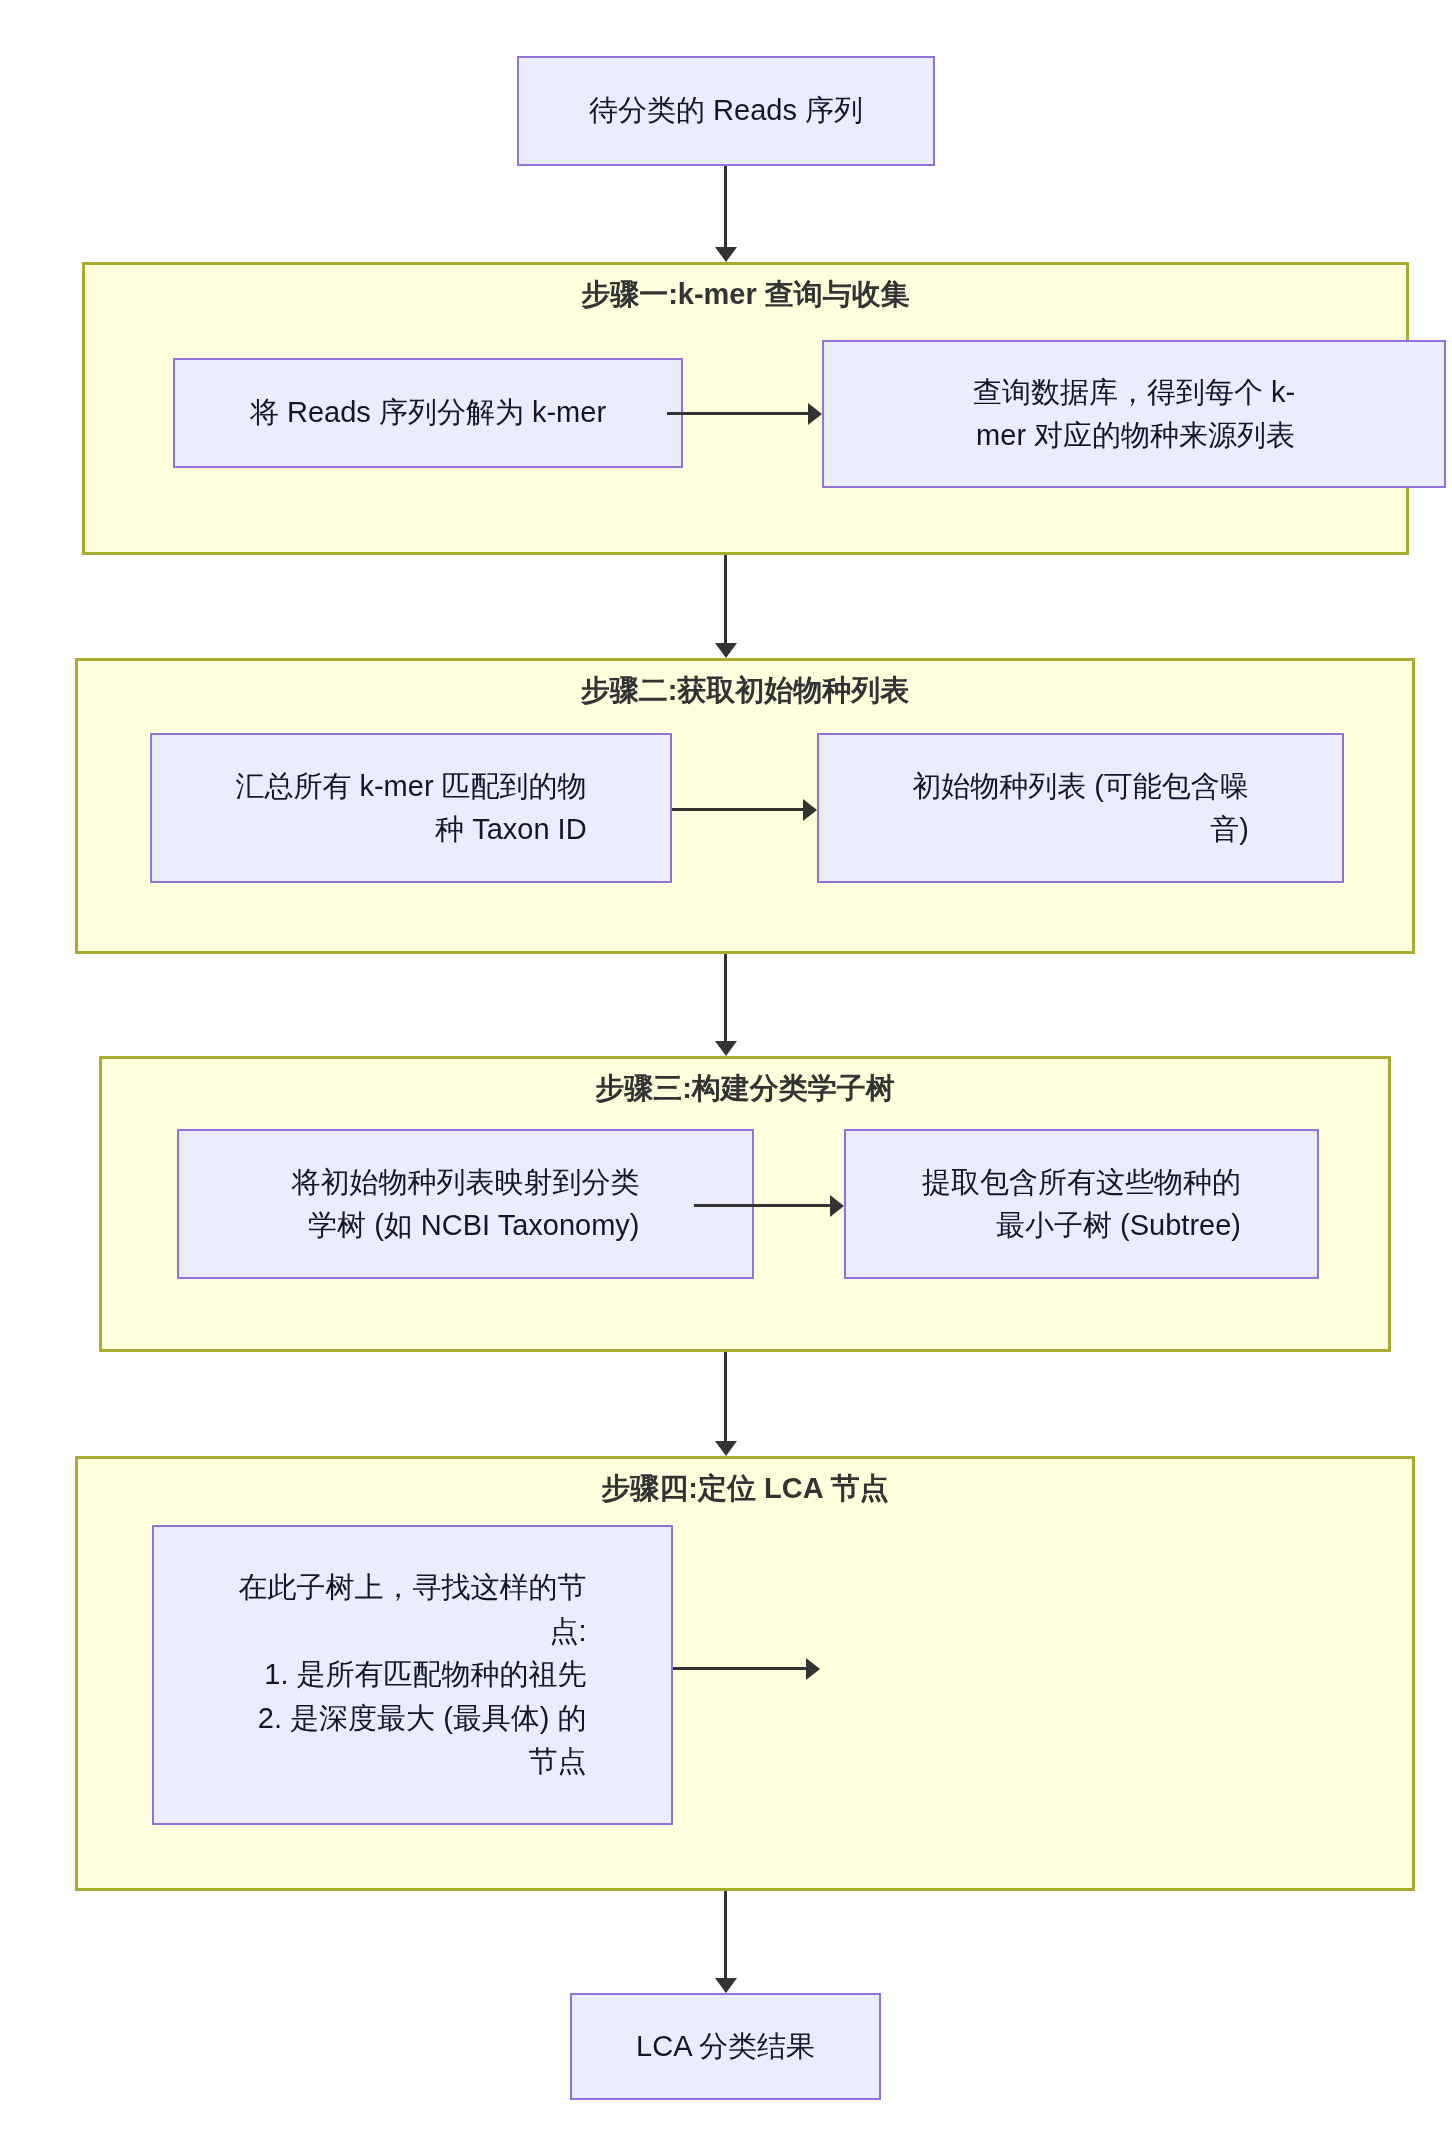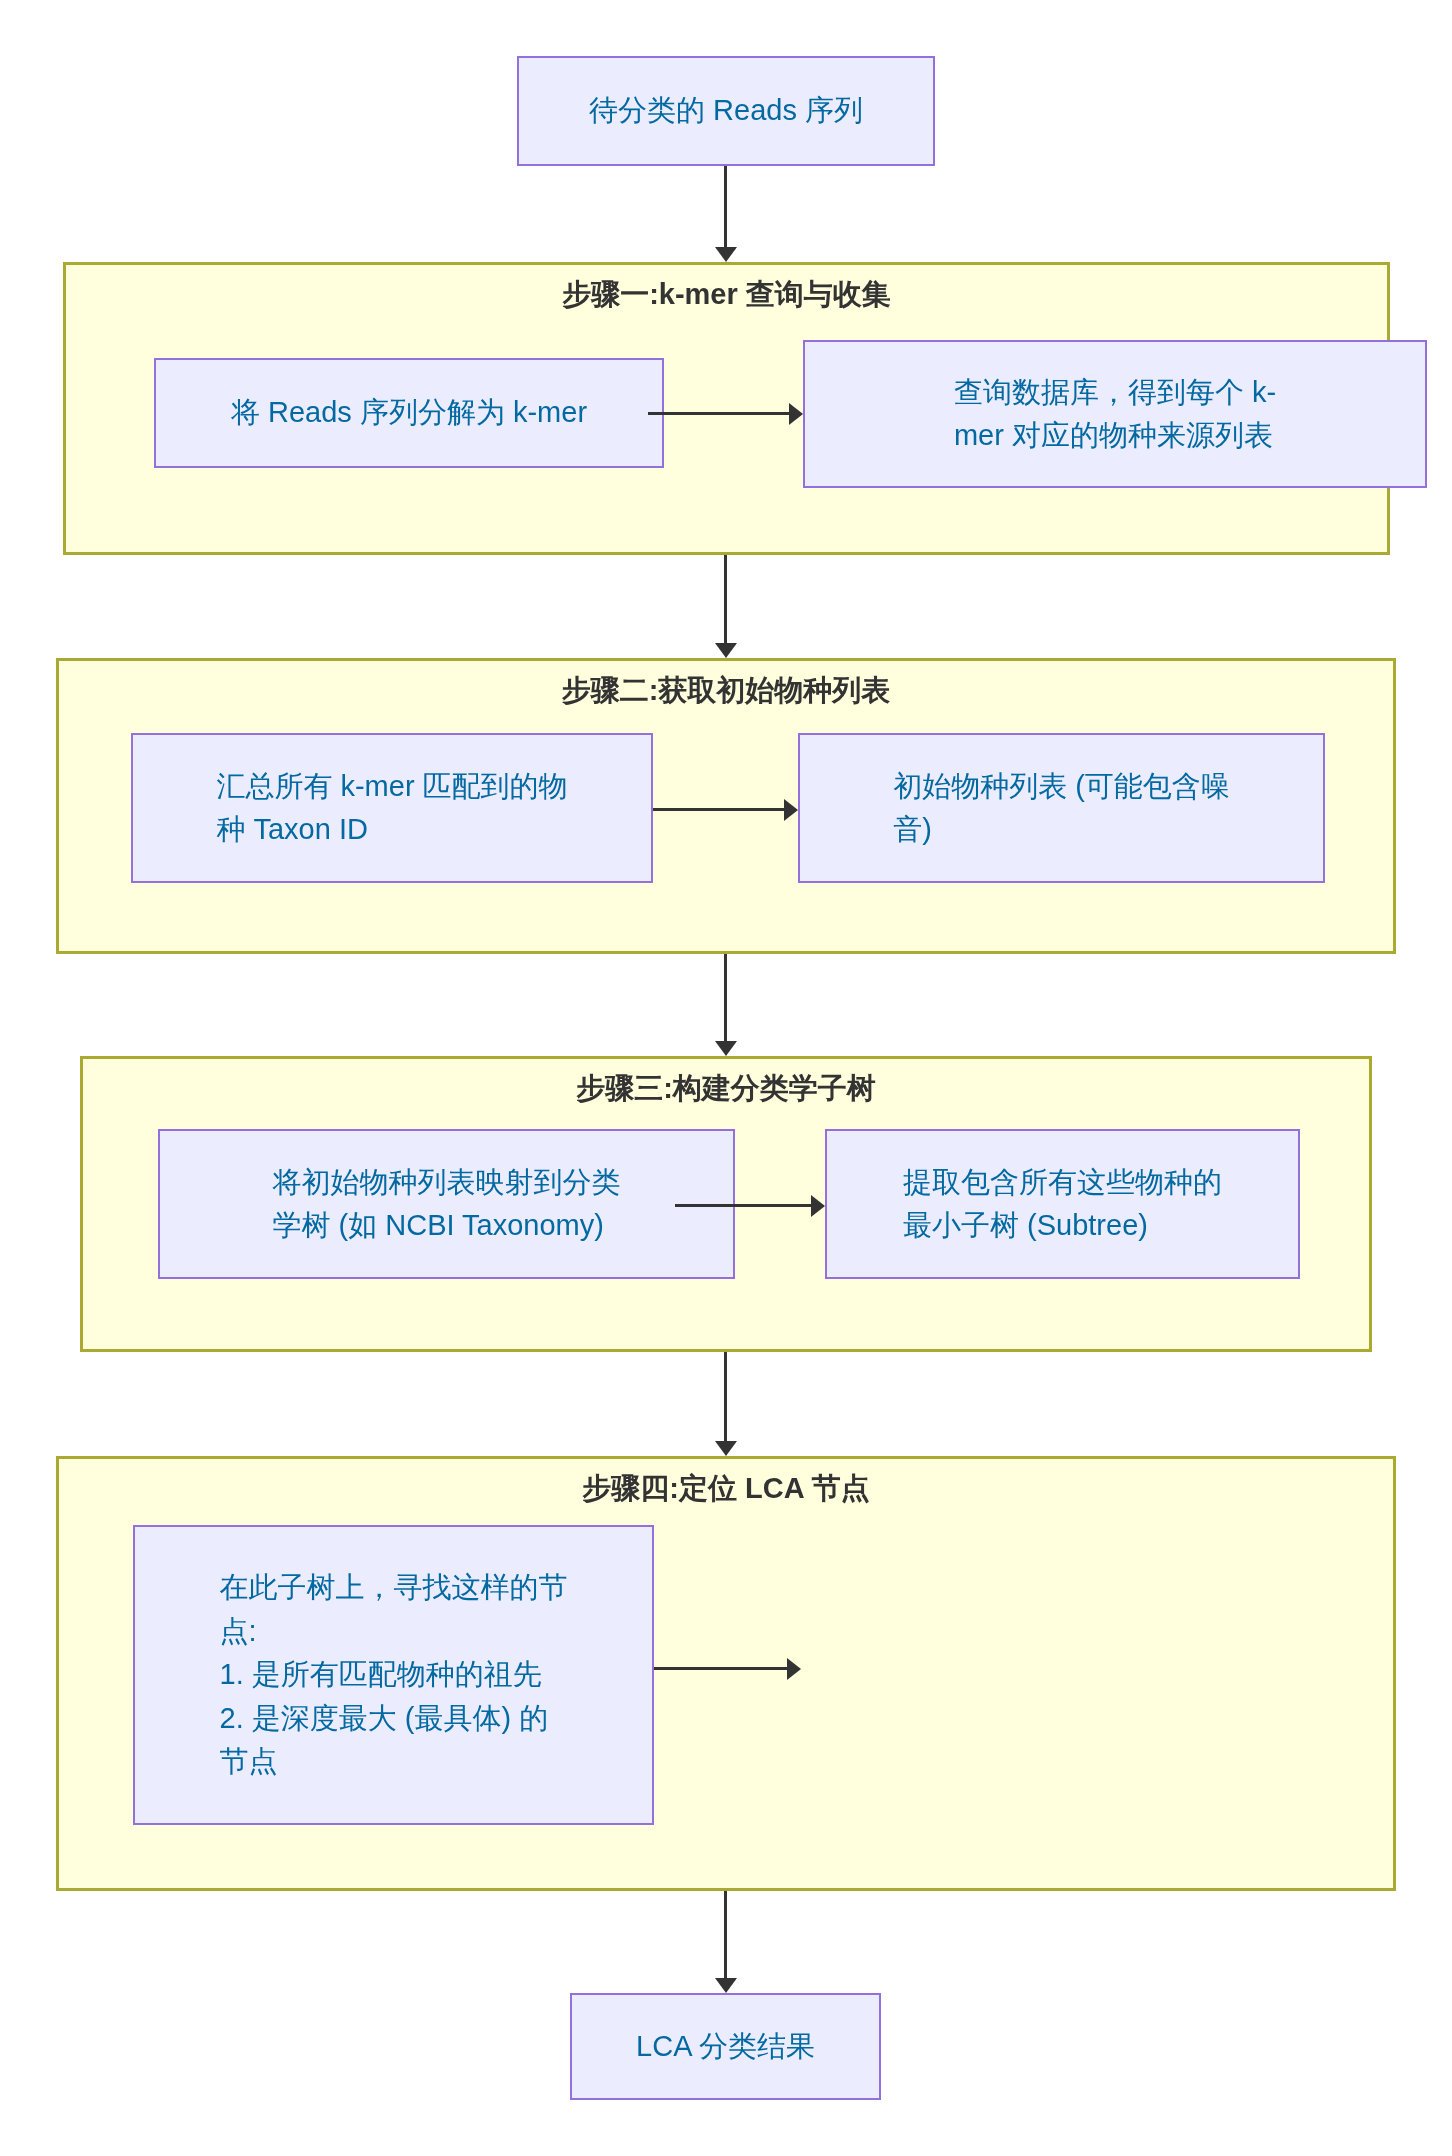--- a/index.html
+++ b/index.html
@@ -9,30 +9,31 @@
     background:#ffffff;
     font-family:"Liberation Sans","DejaVu Sans",sans-serif;
     color:#333333;
   }
   .node {
     position:absolute;
     background:#ECECFF;
     border:2px solid #9370DB;
     box-sizing:border-box;
     display:flex; align-items:center; justify-content:center;
-    text-align:left;
+    text-align:right;
     font-size:29px; line-height:1.5;
     white-space:pre-line;
-    color:#0369a1;
+    color:#0f172a;
   }
   .cluster {
     position:absolute;
     background:#FFFFDE;
     border:3px solid #AAAA33;
     box-sizing:border-box;
+    margin-left:19px;
   }
   .cluster-title {
     position:absolute; top:10px; left:0; right:0;
     text-align:center;
     font-size:29px; font-weight:600;
     color:#333333;
   }
   .varrow {
     position:absolute; left:724px; width:3px; background:#333333;
   }

